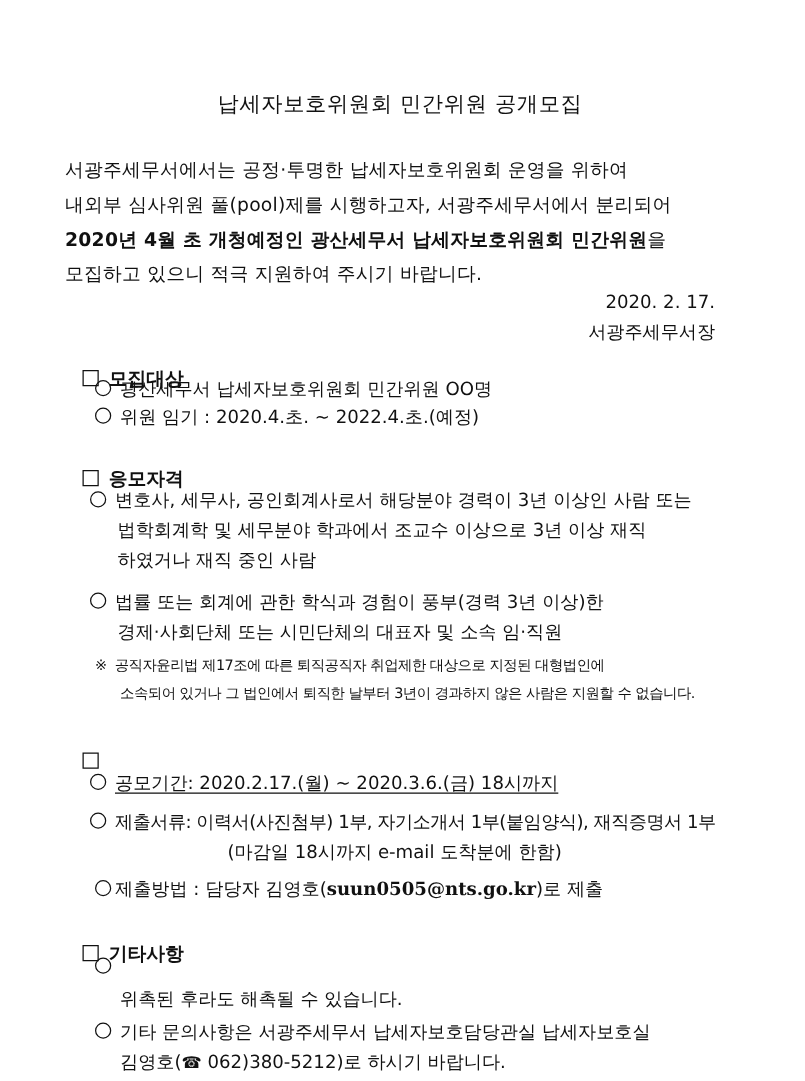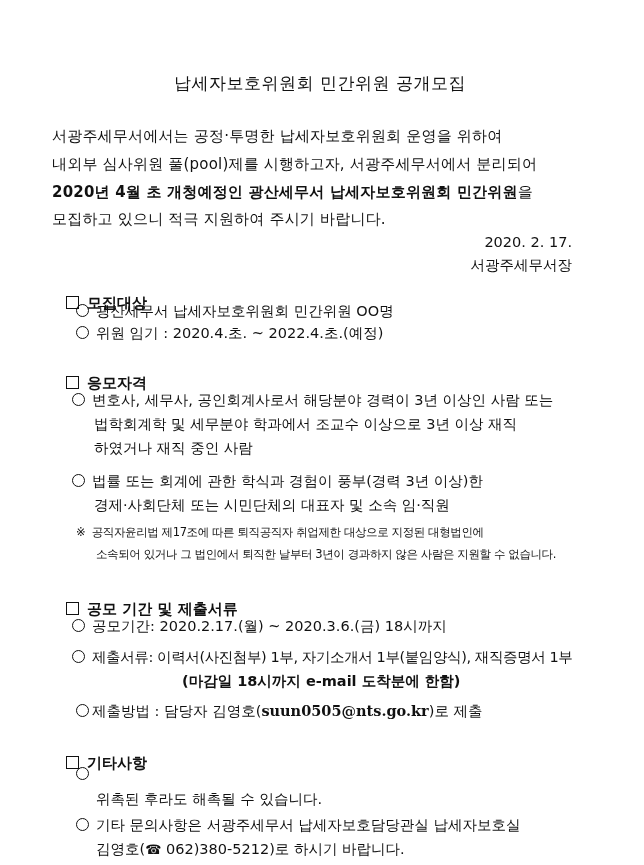--- a/index.html
+++ b/index.html
@@ -16,21 +16,21 @@
   .sec-head .box {
     display: inline-block; width: 11px; height: 11px; border: 1.6px solid #111;
     margin-right: 8px; vertical-align: -1px;
   }
   .bullet { font-size: 14.5px; }
   .circ {
     display: inline-block; width: 11px; height: 11px; border: 1.2px solid #111;
     border-radius: 50%; margin-right: 7px; vertical-align: -1px;
   }
   .note { font-size: 11.5px; letter-spacing: -0.4px; }
-  .u { text-underline-offset: 3px; }
+  .u { text-decoration: underline; text-underline-offset: 3px; }
   .email { font-family: "DejaVu Serif", serif; font-weight: bold; }
   .phone-icon { font-size: 13px; font-weight: bold; }
 </style>
 </head>
 <body>
 
 <div class="abs title">납세자보호위원회 민간위원 공개모집</div>
 
 <div class="abs body-line" style="top:127px;">서광주세무서에서는 공정·투명한 납세자보호위원회 운영을 위하여</div>
 <div class="abs body-line" style="top:155px;">내외부 심사위원 풀(pool)제를 시행하고자, 서광주세무서에서 분리되어</div>
@@ -65,29 +65,29 @@
   <span class="circ"></span><span>법률 또는 회계에 관한 학식과 경험이 풍부(경력 3년 이상)한</span>
 </div>
 <div class="abs bullet" style="left:94px; top:496px;">경제·사회단체 또는 시민단체의 대표자 및 소속 임·직원</div>
 
 <div class="abs note" style="left:76px; top:525px;">
   <span>※</span>&nbsp;&nbsp;<span>공직자윤리법 제17조에 따른 퇴직공직자 취업제한 대상으로 지정된 대형법인에</span>
 </div>
 <div class="abs note" style="left:96px; top:547px;">소속되어 있거나 그 법인에서 퇴직한 날부터 3년이 경과하지 않은 사람은 지원할 수 없습니다.</div>
 
 <div class="abs sec-head" style="top:584px;">
-  <span class="box"></span><span>공모 기간 및 제출서류</span>
+  <span class="box"></span>
 </div>
 <div class="abs bullet" style="left:72px; top:617px;">
   <span class="circ"></span><span class="u">공모기간: 2020.2.17.(월) ~ 2020.3.6.(금) 18시까지</span>
 </div>
 <div class="abs bullet" style="left:72px; top:648px;">
   <span class="circ"></span><span style="letter-spacing:-0.4px;">제출서류: 이력서(사진첨부) 1부, 자기소개서 1부(붙임양식), 재직증명서 1부</span>
 </div>
-<div class="abs bullet" style="left:182px; top:672px;font-weight:bold;">(마감일 18시까지 e-mail 도착분에 한함)</div>
+<div class="abs bullet" style="left:182px; top:672px;">(마감일 18시까지 e-mail 도착분에 한함)</div>
 <div class="abs bullet" style="left:76px; top:702px;">
   <span class="circ" style="margin-right:3px;"></span><span>제출방법 : 담당자 김영호(</span><span class="email">suun0505@nts.go.kr</span><span>)로 제출</span>
 </div>
 
 <div class="abs sec-head" style="top:738px;">
   <span class="box"></span><span>기타사항</span>
 </div>
 <div class="abs bullet" style="left:76px; top:766px;">
   <span class="circ"></span>
 </div>

